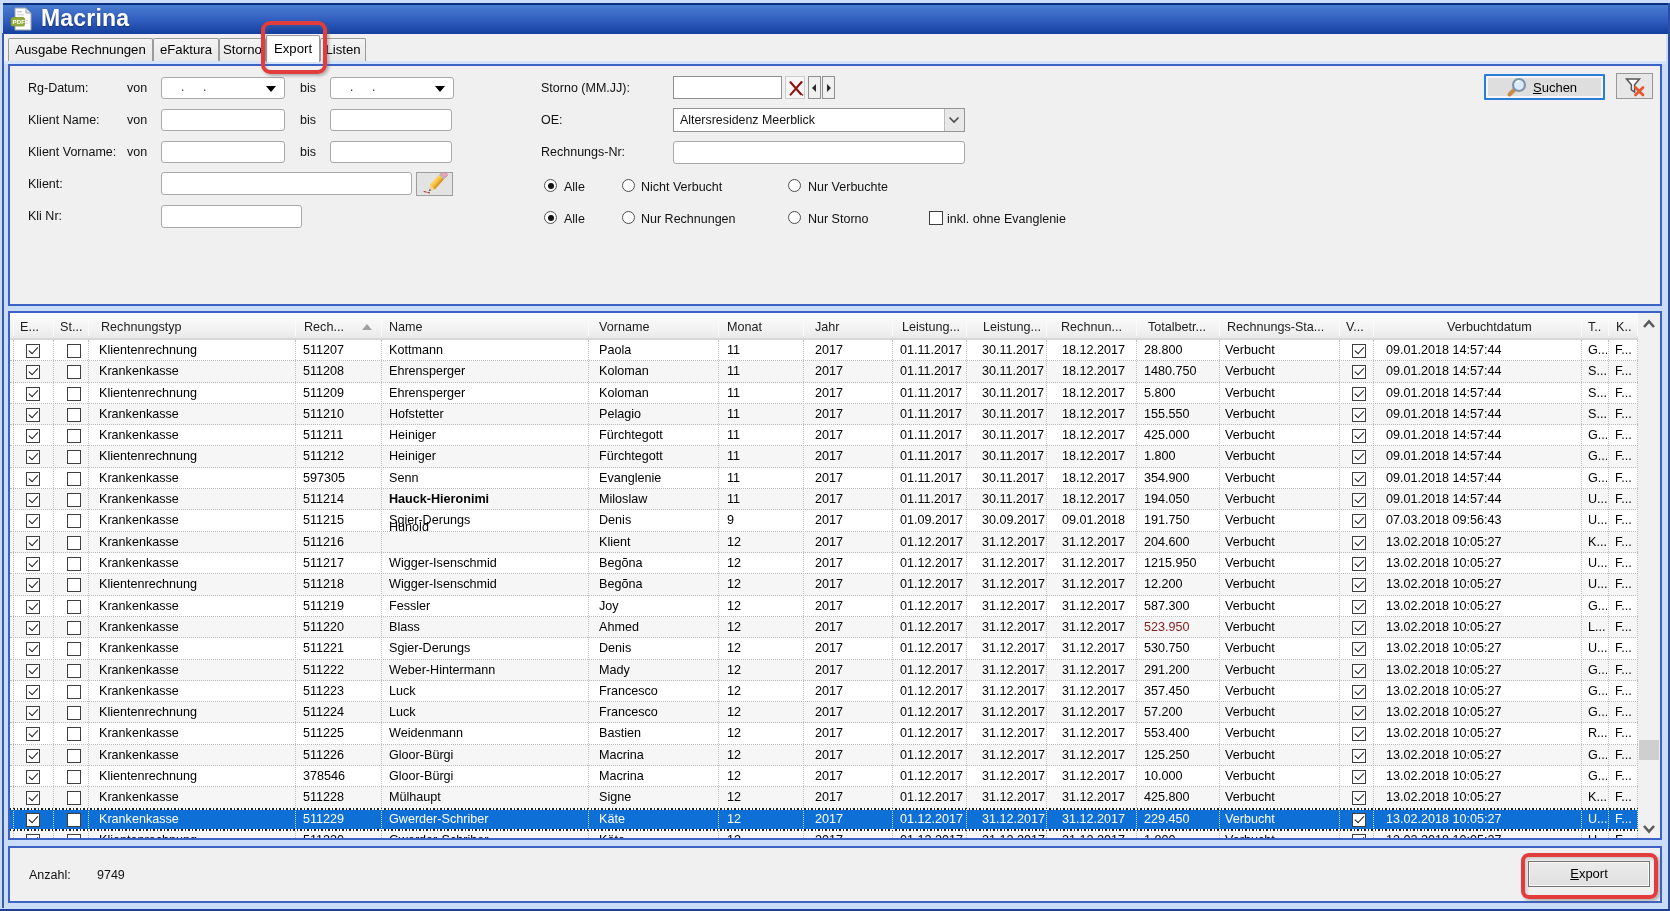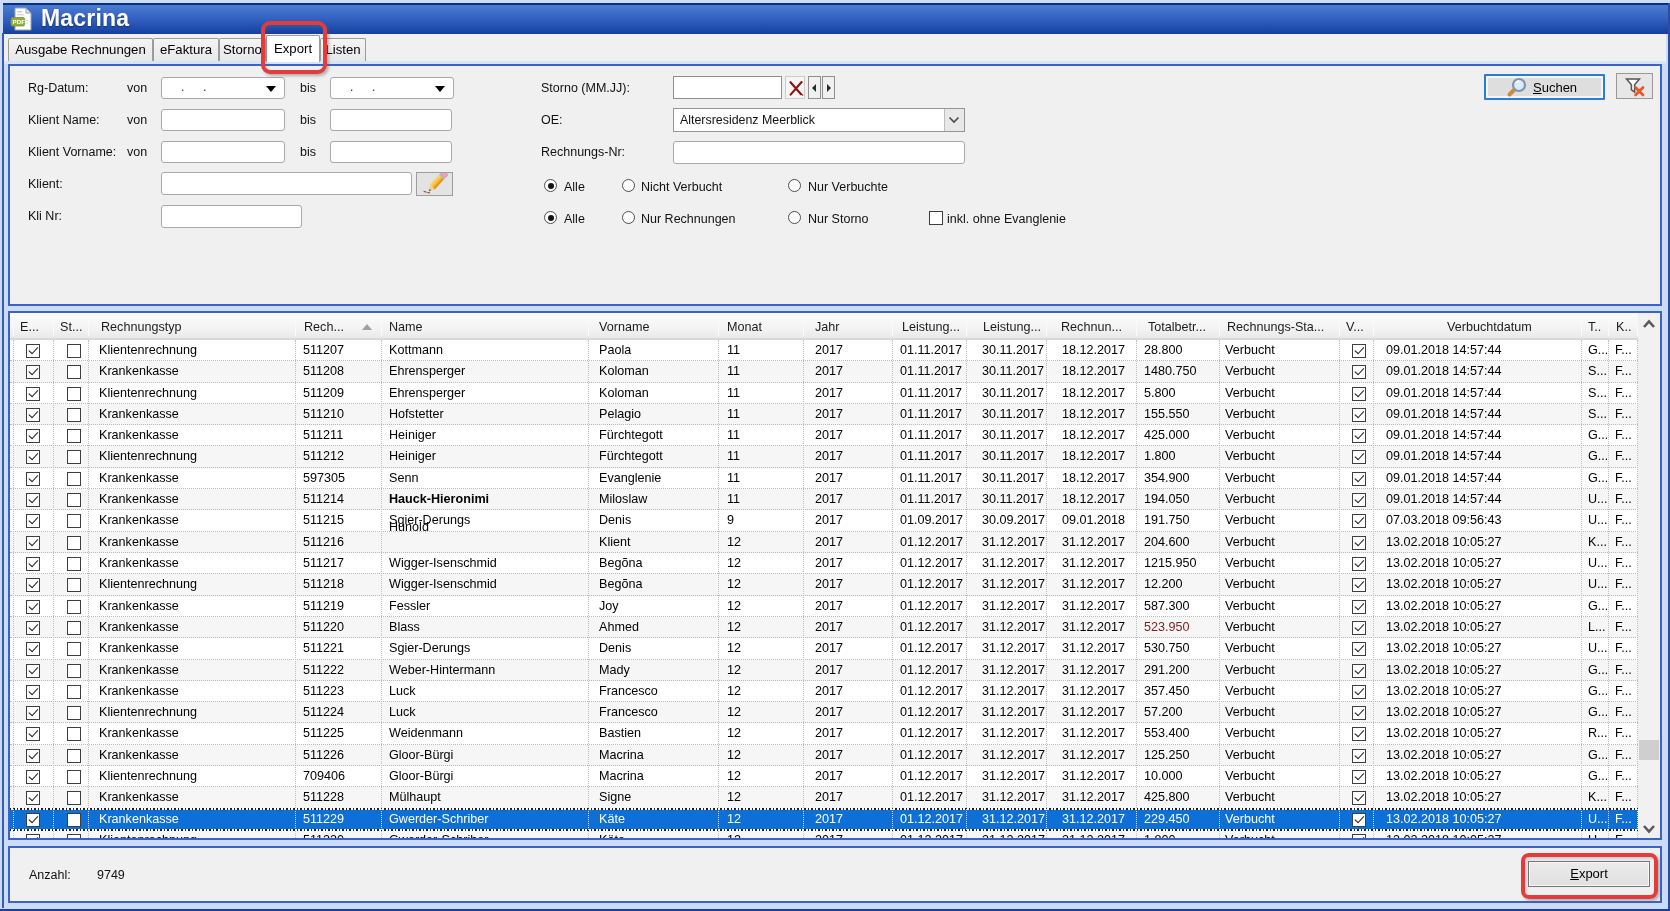--- a/index.html
+++ b/index.html
@@ -541,21 +541,21 @@
 <div class="ct" style="left:1134px;top:405px;color:#000;z-index:3;">125.250</div>
 <div class="ct" style="left:1215px;top:405px;color:#000;z-index:3;">Verbucht</div>
 <div class="ct" style="left:1376px;top:405px;color:#000;z-index:3;">13.02.2018 10:05:27</div>
 <div class="ct" style="left:1578px;top:405px;color:#000;width:19px;overflow:hidden;z-index:3;">G...</div>
 <div class="ct" style="left:1605px;top:405px;color:#000;width:22px;overflow:hidden;z-index:3;">F...</div>
 <div class="cb ck" style="left:1342px;top:409px;z-index:3;"></div>
 <div class="row" style="top:426px;height:21px;background:#ffffff;left:0;"></div>
 <div class="cb ck" style="left:16px;top:430px;z-index:3;"></div>
 <div class="cb" style="left:57px;top:430px;z-index:3;"></div>
 <div class="ct" style="left:89px;top:426px;color:#000;z-index:3;">Klientenrechnung</div>
-<div class="ct" style="left:293px;top:426px;color:#000;z-index:3;">709406</div>
+<div class="ct" style="left:293px;top:426px;color:#000;z-index:3;">378546</div>
 <div class="ct" style="left:379px;top:426px;color:#000;z-index:3;">Gloor-Bürgi</div>
 <div class="ct" style="left:589px;top:426px;color:#000;z-index:3;">Macrina</div>
 <div class="ct" style="left:717px;top:426px;color:#000;z-index:3;">12</div>
 <div class="ct" style="left:805px;top:426px;color:#000;z-index:3;">2017</div>
 <div class="ct" style="left:890px;top:426px;color:#000;z-index:3;">01.12.2017</div>
 <div class="ct" style="left:972px;top:426px;color:#000;z-index:3;">31.12.2017</div>
 <div class="ct" style="left:1052px;top:426px;color:#000;z-index:3;">31.12.2017</div>
 <div class="ct" style="left:1134px;top:426px;color:#000;z-index:3;">10.000</div>
 <div class="ct" style="left:1215px;top:426px;color:#000;z-index:3;">Verbucht</div>
 <div class="ct" style="left:1376px;top:426px;color:#000;z-index:3;">13.02.2018 10:05:27</div>

